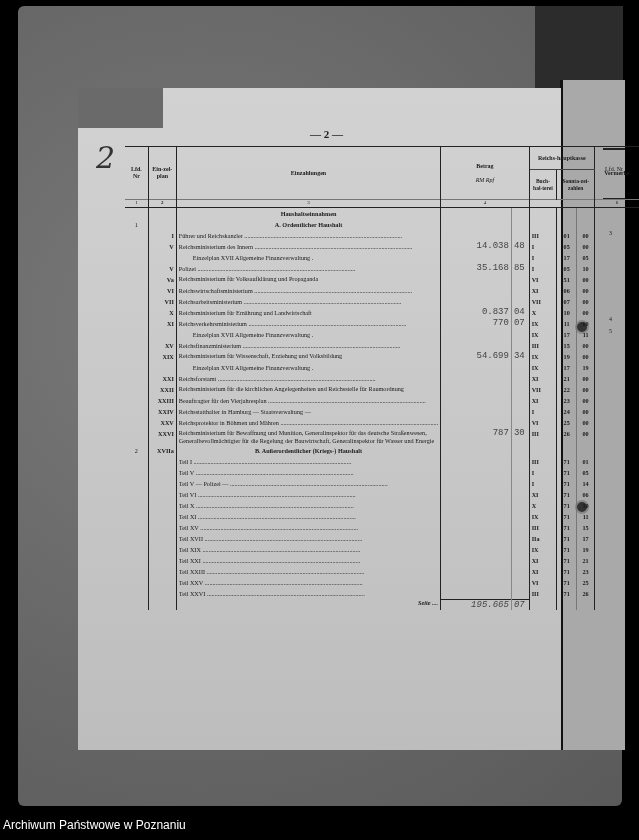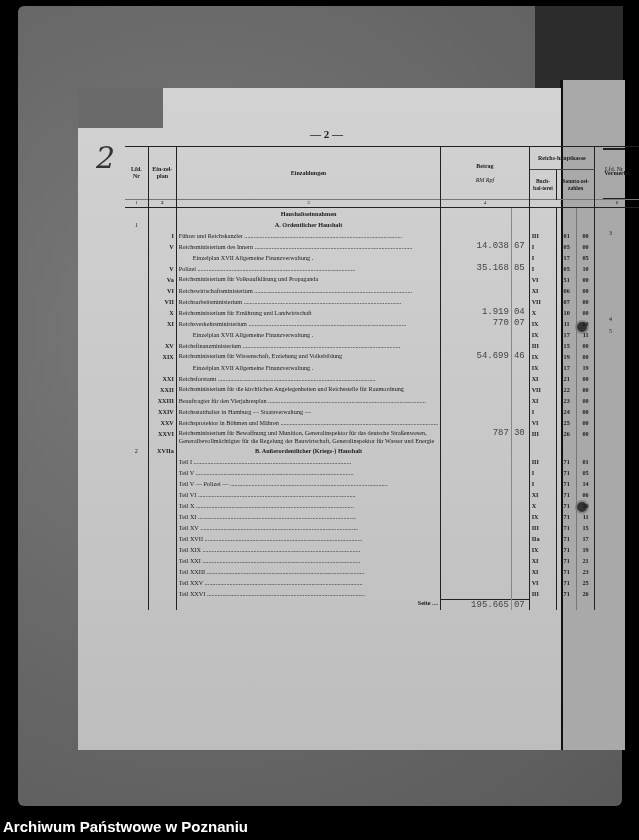--- a/index.html
+++ b/index.html
@@ -60,24 +60,24 @@
     .c5a { width: 24px; border-right: 1.2px solid #222; font-weight: bold; }
     .c5b { width: 16px; border-right: 0.5px solid #777; text-align: center; font-weight:bold; }
     .c5c { width: 14px; border-right: 1.5px solid #222; text-align: center; font-weight:bold; }
     .c6 { width: 42px; }
     .ledger tbody td { line-height: 11px; }
     .desc { display: block; position: relative; overflow: hidden; white-space: nowrap; }
     .desc.dots::after { content: " ......................................................................................................"; }
     .center { text-align: center; font-weight: bold; }
     .indent { padding-left: 14px; }
     .wrap { white-space: normal; line-height: 8px; padding-top: 1px; }
-    .seite td { border-top: 1.5px solid #222; }
+    .seite td { border-top: 1.5px solid #222; font-style: italic; }
     .footer {
       position: absolute; left: 3px; top: 818px; color: #fff; font-family: "Liberation Sans", sans-serif;
-      font-weight: bold; font-size: 15px;
+      font-weight: normal; font-size: 12px;
     }
   </style>
 </head>
 <body>
 
 <div class="board"></div>
 <div class="dark-right"></div>
 
 <div class="back-sheet">
   <div class="bs-header">Lfd. Nr</div>
@@ -159,21 +159,21 @@
         <td class="c5c">00</td>
         <td class="c6"></td>
       </tr>
       <tr>
         <td class="c1"></td>
         <td class="c2">V</td>
         <td class="c3">
           <span class="desc dots">Reichsministerium des Innern</span>
         </td>
         <td class="c4a">14.038</td>
-        <td class="c4b">67</td>
+        <td class="c4b">48</td>
         <td class="c5a">I</td>
         <td class="c5b">05</td>
         <td class="c5c">00</td>
         <td class="c6"></td>
       </tr>
       <tr>
         <td class="c1"></td>
         <td class="c2"></td>
         <td class="c3">
           <span class="desc indent">Einzelplan XVII Allgemeine Finanzverwaltung .</span>
@@ -236,21 +236,21 @@
         <td class="c5b">07</td>
         <td class="c5c">00</td>
         <td class="c6"></td>
       </tr>
       <tr>
         <td class="c1"></td>
         <td class="c2">X</td>
         <td class="c3">
           <span class="desc ">Reichsministerium für Ernährung und Landwirtschaft</span>
         </td>
-        <td class="c4a">1.919</td>
+        <td class="c4a">0.837</td>
         <td class="c4b">04</td>
         <td class="c5a">X</td>
         <td class="c5b">10</td>
         <td class="c5c">00</td>
         <td class="c6"></td>
       </tr>
       <tr>
         <td class="c1"></td>
         <td class="c2">XI</td>
         <td class="c3">
@@ -289,21 +289,21 @@
         <td class="c5c">00</td>
         <td class="c6"></td>
       </tr>
       <tr>
         <td class="c1"></td>
         <td class="c2">XIX</td>
         <td class="c3">
           <span class="desc wrap">Reichsministerium für Wissenschaft, Erziehung und Volksbildung</span>
         </td>
         <td class="c4a">54.699</td>
-        <td class="c4b">46</td>
+        <td class="c4b">34</td>
         <td class="c5a">IX</td>
         <td class="c5b">19</td>
         <td class="c5c">00</td>
         <td class="c6"></td>
       </tr>
       <tr>
         <td class="c1"></td>
         <td class="c2"></td>
         <td class="c3">
           <span class="desc indent">Einzelplan XVII Allgemeine Finanzverwaltung .</span>

